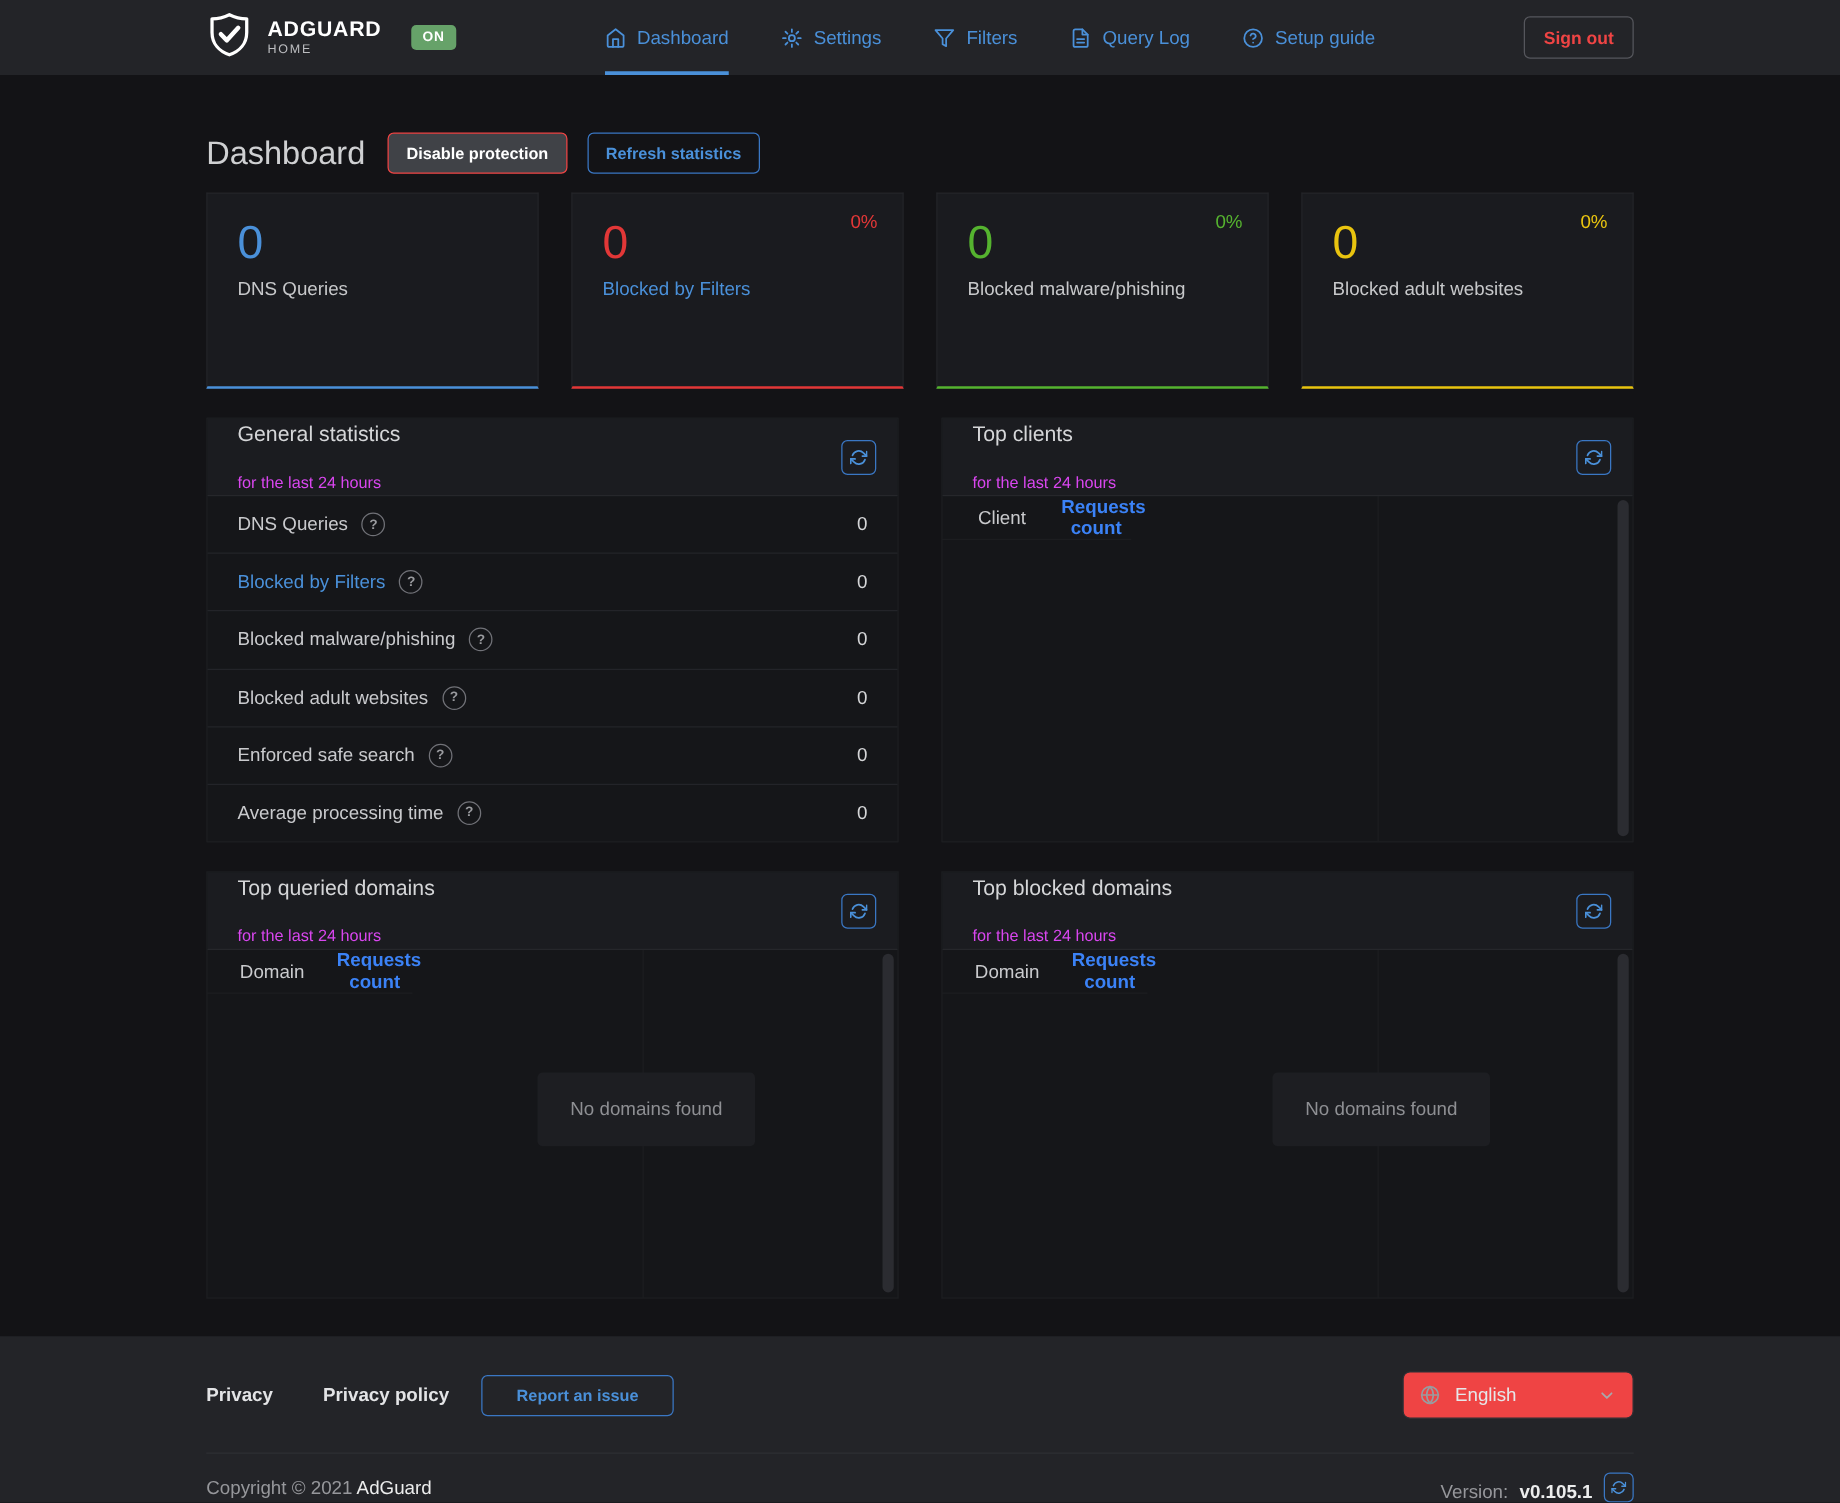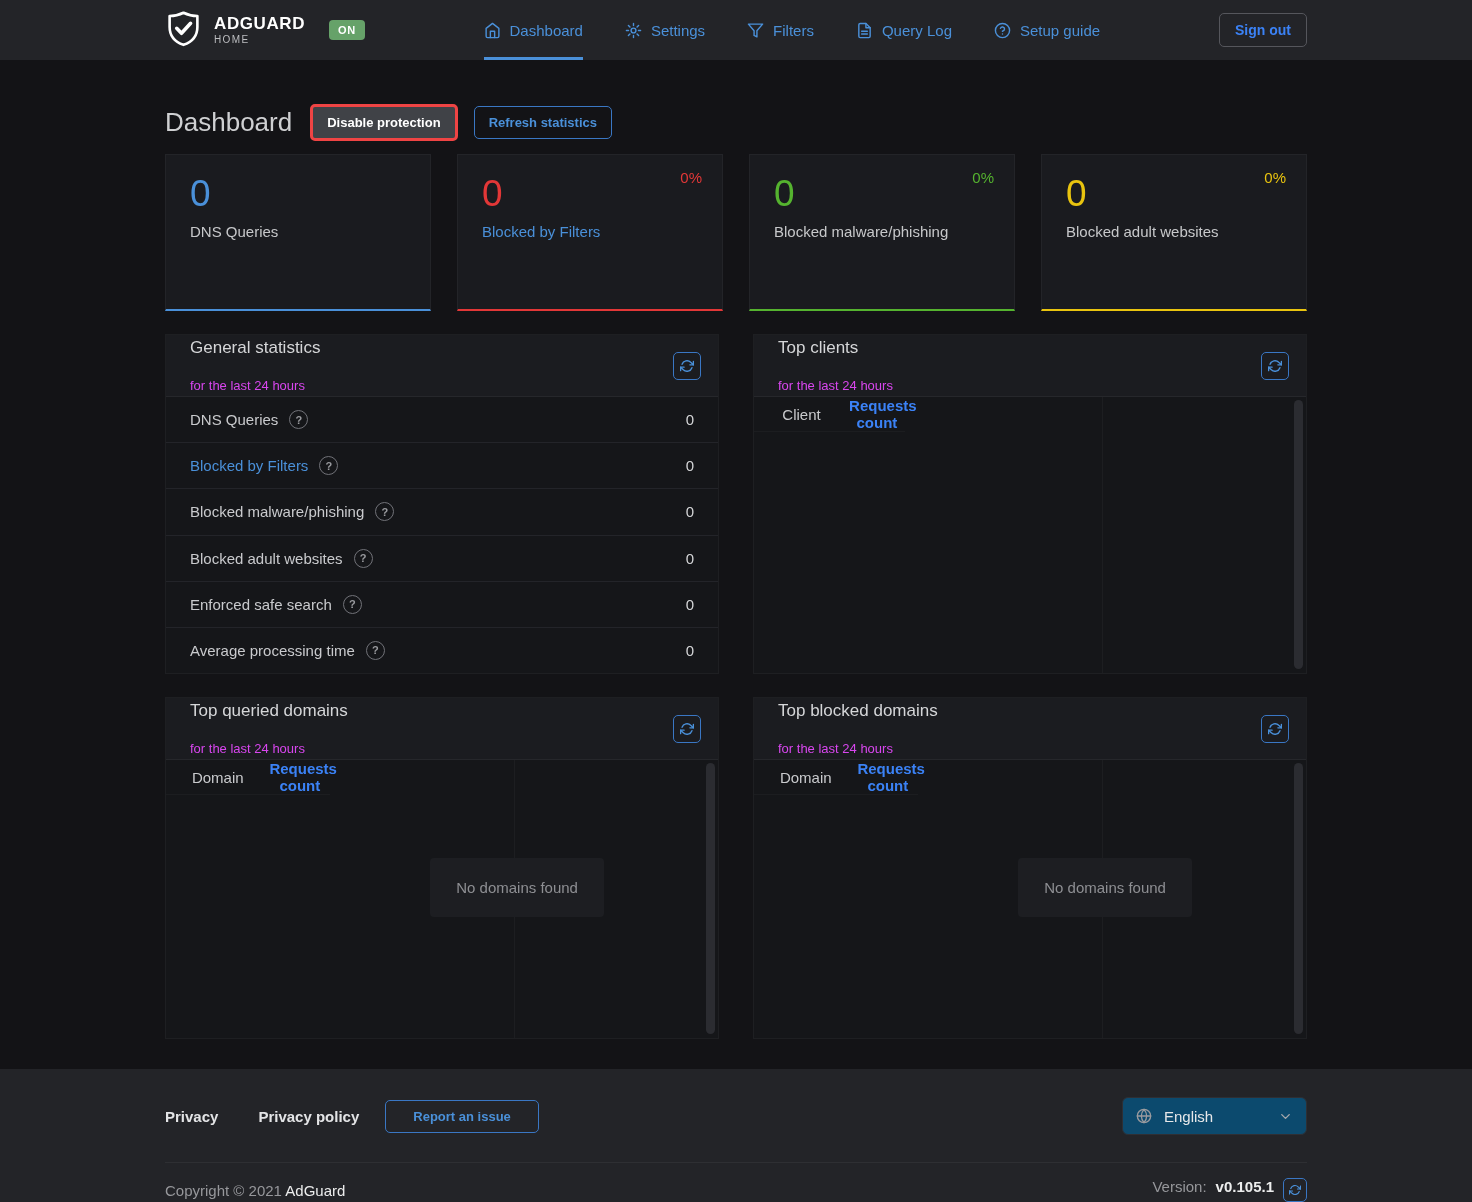--- a/index.html
+++ b/index.html
@@ -27,29 +27,29 @@
   .main-nav { display: flex; align-items: stretch; gap: 42px; margin: 0 auto; height: 60px; }
   .nav-item {
     display: flex; align-items: center; gap: 9px;
     color: #4a90d9; font-size: 15px; text-decoration: none;
     border-bottom: 3px solid transparent; padding-top: 3px; cursor: pointer;
   }
   .nav-item.active { border-bottom-color: #4a90d9; }
   .nav-item svg { display: block; }
   .signout-btn {
     background: transparent; border: 1px solid #55565c; border-radius: 5px;
-    color: #3b82f6; font-size: 14px; font-weight: 600; font-family: inherit;
+    color: #ef4444; font-size: 14px; font-weight: 600; font-family: inherit;
     padding: 8px 15px; cursor: pointer;
   }
 
   
   .page-head { display: flex; align-items: center; gap: 16px; padding-top: 30px; height: 94px; }
   .page-title { font-size: 26px; font-weight: 400; color: #cfd0d2; margin-right: 2px; }
   .btn { font-family: inherit; font-size: 13px; font-weight: 700; border-radius: 5px; cursor: pointer; }
-  .btn-gray { background: #404247; border: 3px solid #ef4444; color: #ffffff; padding: 8px 14px; }
+  .btn-gray { background: #404247; border: 1px solid #ef4444; color: #ffffff; padding: 8px 14px; }
   .btn-outline { background: transparent; border: 1px solid #3a77c4; color: #4a90d9; padding: 8px 14px; }
 
   
   .cards { display: grid; grid-template-columns: repeat(4, 1fr); gap: 26px; }
   .card {
     position: relative; height: 157px; padding: 18px 24px;
     background: #1a1b1f; border: 1px solid rgba(255,255,255,0.04);
     border-bottom: 2px solid var(--accent, #4a90d9);
   }
   .card-value { font-size: 37px; color: var(--accent); line-height: 1.15; }
@@ -115,31 +115,31 @@
 
   
   .main-area { padding-bottom: 30px; }
   .app-footer { background: #232428; height: 142px; }
   .footer-top { display: flex; align-items: center; padding-top: 28px; }
   .footer-link { color: #e3e4e6; font-size: 15px; font-weight: 600; text-decoration: none; cursor: pointer; }
   .footer-link + .footer-link { margin-left: 40px; }
   .report-btn { margin-left: 26px; padding: 8px 27px; }
   .lang-select {
     margin-left: auto; width: 185px; height: 38px;
-    background: #0c4a6e; border: 1px solid #2e2f34; border-radius: 6px;
+    background: #ef4444; border: 1px solid #2e2f34; border-radius: 6px;
     display: flex; align-items: center; gap: 12px; padding: 0 13px;
     color: #e6e7e9; font-size: 15px; cursor: pointer;
   }
   .lang-select .chev { margin-left: auto; color: #a7a8ac; display: flex; }
   .globe { color: #9a9b9f; display: flex; }
   .footer-sep { border: none; border-top: 1px solid #2e2f33; margin-top: 27px; }
   .footer-bottom { display: flex; align-items: center; justify-content: space-between; padding-top: 15px; }
   .copyright { font-size: 15px; color: #96979b; }
   .copyright a { color: #eceded; text-decoration: none; cursor: pointer; }
-  .version-wrap { display: flex; align-items: flex-start; gap: 9px; font-size: 15px; color: #96979b; }
+  .version-wrap { display: flex; align-items: flex-end; gap: 9px; font-size: 15px; color: #96979b; }
   .version-wrap b { color: #eceded; }
   .refresh-btn.mini { width: 24px; height: 24px; }
 </style>
 </head>
 <body>
 
 <header class="app-header">
   <div class="container">
     <div class="logo">
       <span>

